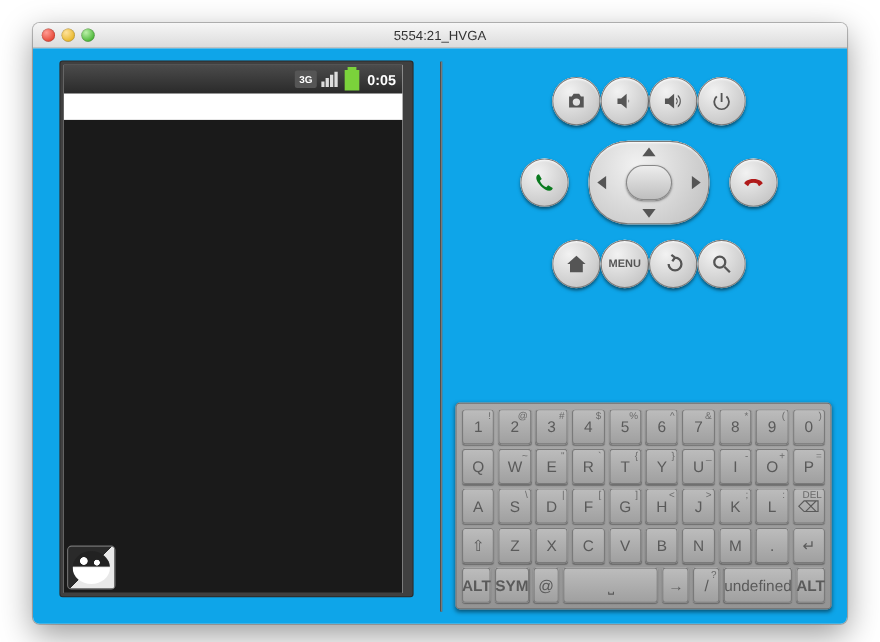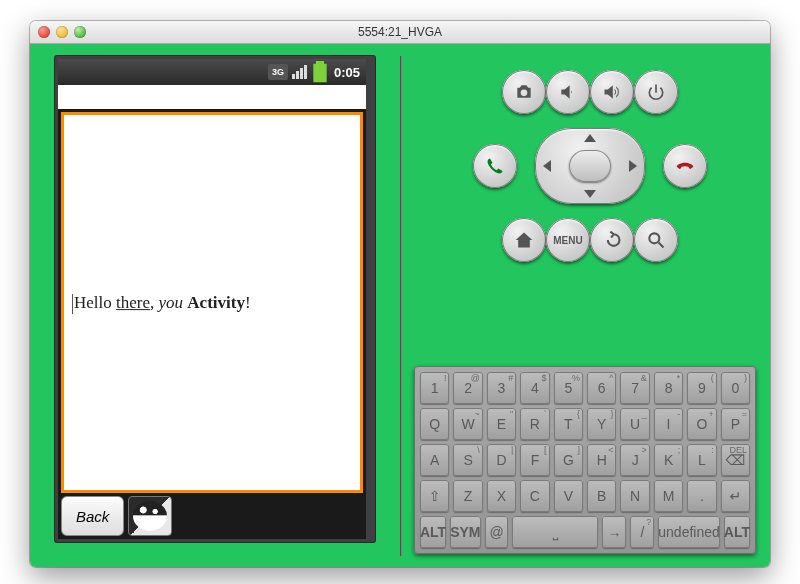--- a/index.html
+++ b/index.html
@@ -8,21 +8,21 @@
   .osx-window{position:absolute;left:30px;top:21px;width:740px;height:546px;border-radius:6px;
     box-shadow:0 10px 30px rgba(0,0,0,.4), 0 0 0 1px rgba(0,0,0,.25);overflow:hidden;}
   .titlebar{height:22px;background:linear-gradient(#f6f6f6,#dcdcdc);border-bottom:1px solid #aaa;
     display:flex;align-items:center;position:relative;}
   .traffic{display:flex;gap:6px;margin-left:8px;}
   .tl{width:12px;height:12px;border-radius:50%;box-shadow:inset 0 0 1px rgba(0,0,0,.6);}
   .tl.red{background:radial-gradient(circle at 35% 30%,#ff9b93,#e74a3a 70%);}
   .tl.yel{background:radial-gradient(circle at 35% 30%,#ffe29b,#e9b92f 70%);}
   .tl.grn{background:radial-gradient(circle at 35% 30%,#bbf0a9,#4fb83b 70%);}
   .title{position:absolute;left:0;right:0;text-align:center;font-size:12px;color:#333;pointer-events:none;}
-  .win-body{height:calc(100% - 22px);background:#22c55e;position:relative;}
+  .win-body{height:calc(100% - 22px);background:#0ea5e9;position:relative;}
   
   .emu-area{position:absolute;inset:0;display:flex;}
   .phone-col{width:370px;display:flex;align-items:flex-start;justify-content:center;padding:12px 0;}
   .ctrl-col{flex:1;position:relative;}
   .sep{position:absolute;left:370px;top:12px;bottom:12px;width:1px;background:#4f4f4f;border-right:1px solid #7e7e7e;}
   
   .phone{width:314px;background:#404040;padding:3px;border-radius:2px;box-shadow:0 0 0 1px #2a2a2a;}
   .phone-screen{width:308px;height:480px;background:#fff;position:relative;overflow:hidden;}
   .statusbar{height:26px;background:linear-gradient(#4b4b4b,#2a2a2a);display:flex;align-items:center;
     justify-content:flex-end;padding:0 6px;gap:6px;color:#fff;font-size:12px;}
@@ -114,29 +114,21 @@
                   </span>
                   <span class="ico">
                     <svg viewBox="0 0 12 16">
                         <path d="M3 0h6v2h2v14H1V2h2z" fill="#7bd23b"></path>
                       </svg>
                   </span>
                 </div>
                 <span class="clock">0:05</span>
               </div>
               <div class="app-body">
-                <div class="textfield">
-                  <div class="tf-content">
-                    <span class="caret"></span><span>Hello </span><span class="ul">there</span><span>, </span><span class="it">you</span><span> </span><span class="bd">Activity</span><span>!</span>
-                  </div>
-                </div>
                 <div class="btnrow">
-                  <div class="abtn">
-                      <span>Back</span>
-                    </div>
                   <div class="cat"></div>
                 </div>
               </div>
             </div>
           </div>
         </div>
 
         <div class="ctrl-col">
           <div class="hw">
             <div class="hw-row">

